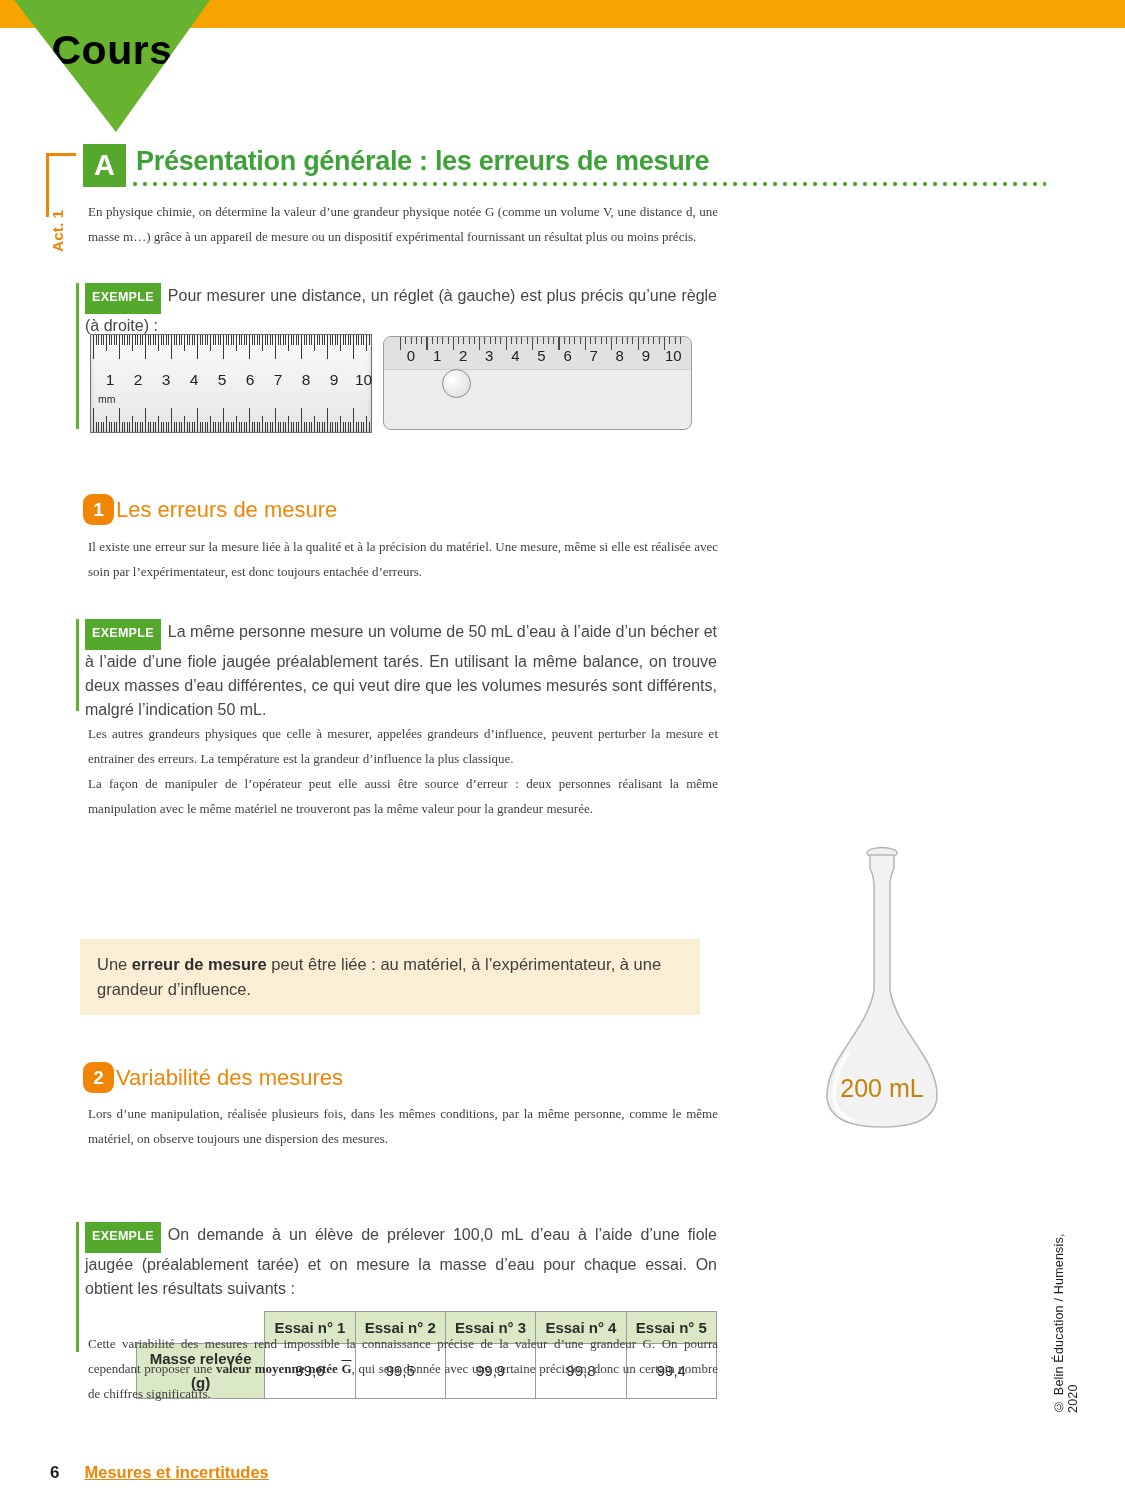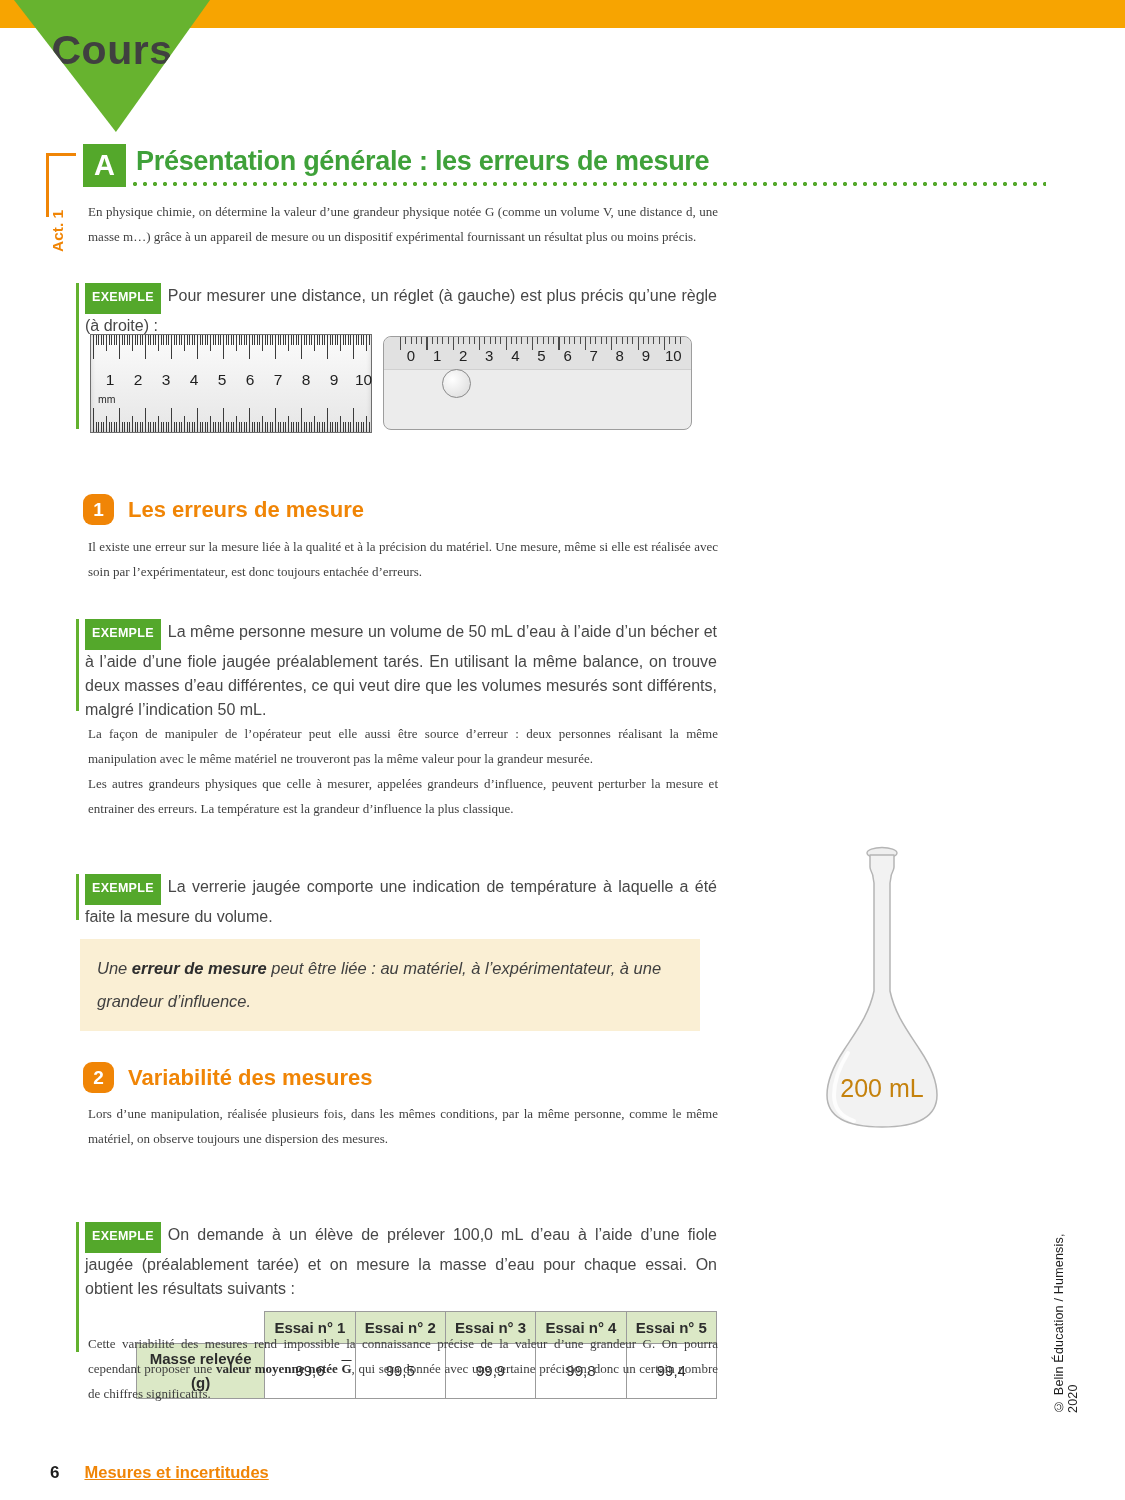--- a/index.html
+++ b/index.html
@@ -3,21 +3,21 @@
 <meta charset="utf-8">
 <style>
   html,body{margin:0;padding:0;background:#fff;}
   .page{position:relative;width:1125px;height:1500px;background:#fff;overflow:hidden;
         font-family:"Liberation Sans",sans-serif;color:#3f3f3f;}
 
   
   .topbar{position:absolute;left:0;top:0;width:1125px;height:28px;background:#F7A401;}
   .pennant{position:absolute;left:14px;top:0;width:196px;height:132px;background:#67B32F;
            clip-path:polygon(0 0,100% 0,52% 100%);}
-  .pennant-label{color:#404040;font-weight:bold;font-size:41px;text-align:center;margin-top:27px;
+  .pennant-label{color:#000000;font-weight:bold;font-size:41px;text-align:center;margin-top:27px;
                  letter-spacing:.5px;}
 
   
   .act-v{position:absolute;left:46px;top:153px;width:2.5px;height:64px;background:#F08506;}
   .act-h{position:absolute;left:46px;top:153px;width:30px;height:2.5px;background:#F08506;}
   .act-label{position:absolute;left:49px;top:160px;height:92px;writing-mode:vertical-rl;
              transform:rotate(180deg);color:#F08506;font-weight:bold;font-size:15.5px;}
 
   
   .a-badge{position:absolute;left:83px;top:144px;width:43px;height:43px;background:#54A82B;
@@ -32,23 +32,23 @@
   
   .col{position:absolute;left:88px;width:630px;font-size:13px;line-height:25px;
        text-align:justify;color:#3f3f3f;font-family:Liberation Serif, serif;}
   .example{position:absolute;left:76px;width:632px;border-left:3px solid #62B12E;
            padding-left:6px;font-size:16px;line-height:24px;text-align:justify;color:#474747;}
   .ex-badge{display:inline-block;background:#54A82B;color:#fff;font-weight:bold;
             font-size:12.5px;padding:2px 7px 5px;margin-right:7px;letter-spacing:.3px;}
   .sec-head{position:absolute;left:83px;display:flex;align-items:center;}
   .sec-num{width:31px;height:31px;background:#F08506;border-radius:9px;color:#fff;
            font-weight:bold;font-size:19px;display:flex;align-items:center;justify-content:center;}
-  .sec-title{margin-left:14px;font-size:22px;font-weight:bold;color:#F08506;}
+  .sec-title{margin-left:2px;font-size:22px;font-weight:normal;color:#F08506;}
   .keybox{position:absolute;left:80px;width:586px;background:#FAEFD4;padding:13px 17px;
-          font-size:16.5px;line-height:33px;color:#3f3f3f;font-style:italic;}
+          font-size:16.5px;line-height:25px;color:#3f3f3f;}
   .keybox b,.col b{color:#2e2e2e;}
   .gbar{text-decoration:overline;font-weight:bold;color:#2e2e2e;}
 
   
   .reglet{position:absolute;left:90px;top:334px;width:280px;height:97px;
           background:linear-gradient(#fbfbfb,#e6e6e6);border:1px solid #6e6e6e;
           box-shadow:inset 0 0 5px rgba(0,0,0,.15);}
   .reglet .tt,.reglet .bt{position:absolute;left:0;right:0;height:24px;
     background-image:
       repeating-linear-gradient(90deg,#3a3a3a 0 1.2px,transparent 1.2px 26px),
@@ -163,27 +163,24 @@
     <div class="sec-title">Les erreurs de mesure</div>
   </div>
 
   <div class="col" style="top:534px;">Il existe une erreur sur la mesure liée à la qualité et à la précision du matériel. Une mesure, même si elle est réalisée avec soin par l’expérimentateur, est donc toujours entachée d’erreurs.</div>
 
   <div class="example" style="top:619px;height:92px;">
     <span class="ex-badge">EXEMPLE</span><span>La même personne mesure un volume de 50 mL d’eau à l’aide d’un bécher et à l’aide d’une fiole jaugée préalablement tarés. En utilisant la même balance, on trouve deux masses d’eau différentes, ce qui veut dire que les volumes mesurés sont différents, malgré l’indication 50 mL.</span>
   </div>
 
   <div class="col" style="top:721px;">
+    <div>Les autres grandeurs physiques que celle à mesurer, appelées grandeurs d’influence, peuvent perturber la mesure et entrainer des erreurs. La température est la grandeur d’influence la plus classique.</div>
     <div>La façon de manipuler de l’opérateur peut elle aussi être source d’erreur : deux personnes réalisant la même manipulation avec le même matériel ne trouveront pas la même valeur pour la grandeur mesurée.</div>
-    <div>Les autres grandeurs physiques que celle à mesurer, appelées grandeurs d’influence, peuvent perturber la mesure et entrainer des erreurs. La température est la grandeur d’influence la plus classique.</div>
-  </div>
-
-  <div class="example" style="top:874px;height:46px;">
-    <span class="ex-badge">EXEMPLE</span><span>La verrerie jaugée comporte une indication de température à laquelle a été faite la mesure du volume.</span>
-  </div>
+  </div>
+
 
   <div class="keybox" style="top:939px;">
     <span>Une </span><b>erreur de mesure</b><span> peut être liée : au matériel, à l’expérimentateur, à une grandeur d’influence.</span>
   </div>
 
   <div class="sec-head" style="top:1062px;">
     <div class="sec-num">2</div>
     <div class="sec-title">Variabilité des mesures</div>
   </div>
 

